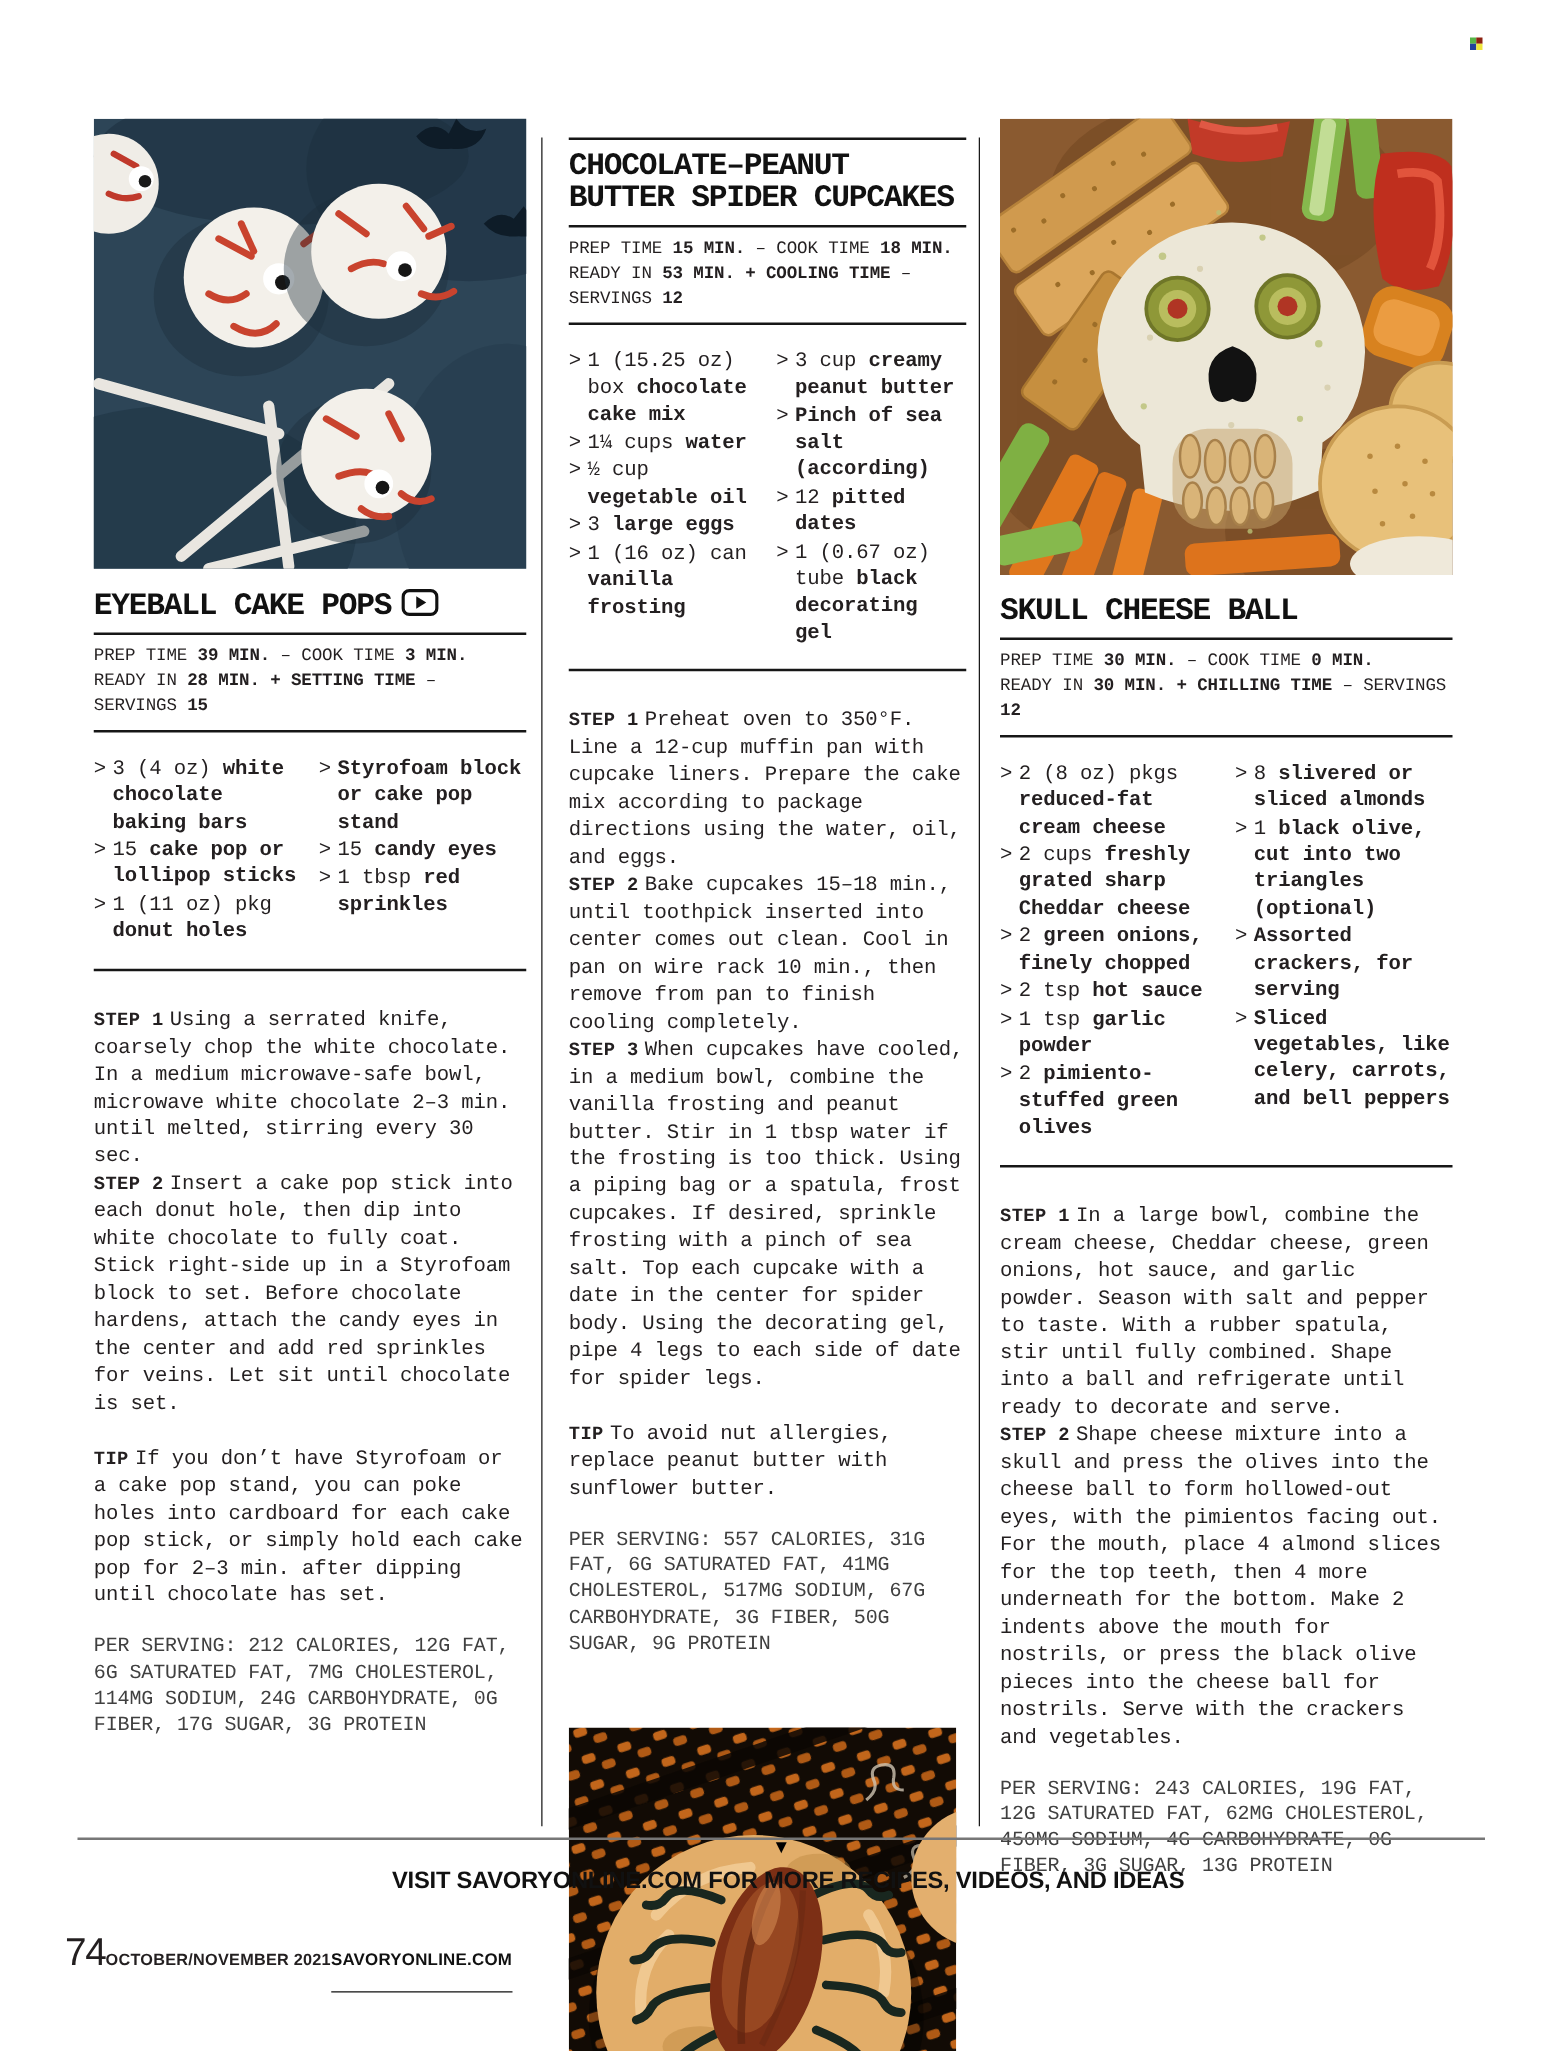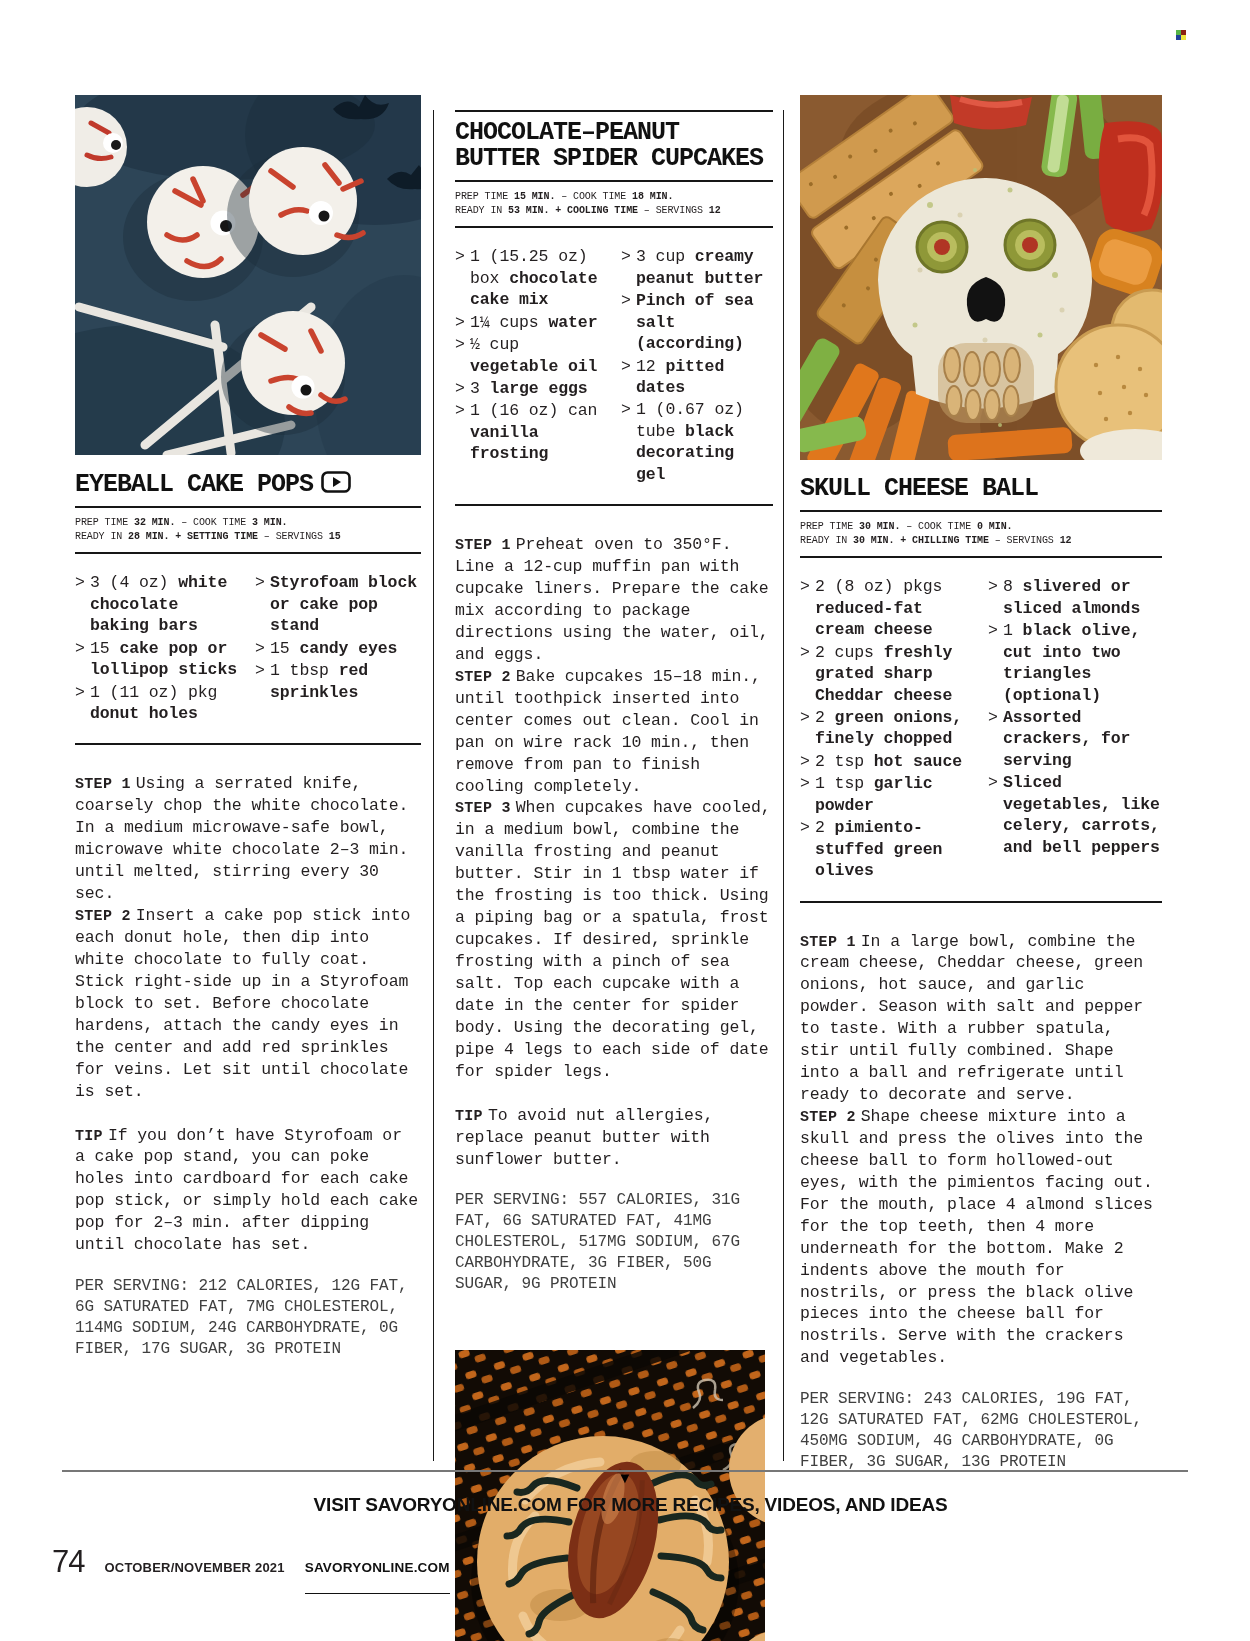--- a/index.html
+++ b/index.html
@@ -9,21 +9,21 @@
   .col-left{left:75px;width:346px;}
   .col-mid{left:455px;top:110px;width:318px;}
   .col-right{left:800px;width:362px;}
   .vline{position:absolute;top:110px;width:1px;height:1351px;background:#1a1a1a;}
   .vline1{left:433px;} .vline2{left:783px;}
   .photo{display:block;}
   h2{margin:16px 0 6px;font-size:25px;line-height:1.04;letter-spacing:-1px;font-weight:700;
      white-space:nowrap;color:#111;}
   .title-line{display:block;}
   .rule{border:0;border-top:2px solid #161616;margin:8px 0;}
-  .meta{font-size:10px;line-height:1.42;letter-spacing:-0.1px;margin:2px 0;}
+  .meta{font-size:14px;line-height:1.42;letter-spacing:-0.1px;margin:2px 0;}
   .meta-line{margin:0;}
   .b{font-weight:700;}
   ul.ings{list-style:none;margin:10px 0 10px;padding:0;font-size:16.5px;line-height:1.3;
           letter-spacing:-0.1px;}
   .ing-cols{display:flex;gap:14px;}
   .ing-col{flex:1;min-width:0;}
   .ing{position:relative;padding-left:15px;margin:0 0 1px;}
   .mk{position:absolute;left:0;top:0;font-weight:400;}
   .copy{font-size:16.5px;line-height:1.33;letter-spacing:-0.1px;margin-top:28px;}
   .step{margin:0;}
@@ -33,21 +33,21 @@
              text-transform:uppercase;}
   .mid-photo{margin-top:56px;}
   .play{display:inline-block;vertical-align:-2px;margin-left:8px;}
   .corner-mark{position:absolute;left:1176px;top:30px;width:10px;height:10px;
                display:grid;grid-template-columns:5px 5px;grid-template-rows:5px 5px;}
   .sq1{background:#56b447;} .sq2{background:#8c2110;} .sq3{background:#21409a;} .sq4{background:#efe63b;}
   .footer-rule{position:absolute;left:62px;right:62px;top:1470px;border:0;border-top:2px solid #777;margin:0;}
   .down-tri{position:absolute;left:0;right:0;top:1470px;text-align:center;font-size:15px;color:#000;line-height:1;}
   .banner{position:absolute;left:0;right:0;top:1494px;text-align:center;font-size:19px;font-weight:700;
           letter-spacing:-0.2px;color:#111;padding-left:11px;}
-  .pageinfo{position:absolute;left:52px;top:1544px;display:flex;align-items:baseline;gap:20px;}
+  .pageinfo{position:absolute;left:52px;top:1544px;display:flex;align-items:baseline;gap:0;}
   .pagenum{font-size:31px;font-weight:400;letter-spacing:-1px;}
   .issue{font-size:13px;font-weight:700;letter-spacing:0.2px;}
   .site{font-size:13.5px;font-weight:700;letter-spacing:0.2px;border-bottom:1.5px solid #111;
         padding-bottom:18px;text-decoration:none;color:#111;}
 </style>
 </head>
 <body>
 
 <div class="page">
 
@@ -124,21 +124,21 @@
       </g>
     </svg>
 
     <h2><span>EYEBALL CAKE POPS</span><svg class="play" width="30" height="22" viewBox="0 0 30 22">
         <rect x="1.5" y="1.5" width="27" height="19" rx="5" fill="none" stroke="#111" stroke-width="2.6"></rect>
         <polygon points="12,6 20,11 12,16" fill="#111"></polygon>
         </svg></h2>
 
     <hr class="rule">
     <div class="meta">
-      <p class="meta-line"><span>PREP TIME </span><span class="b">32 MIN.</span><span> – COOK TIME </span><span class="b">3 MIN.</span></p>
+      <p class="meta-line"><span>PREP TIME </span><span class="b">39 MIN.</span><span> – COOK TIME </span><span class="b">3 MIN.</span></p>
       <p class="meta-line"><span>READY IN </span><span class="b">28 MIN. + SETTING TIME</span><span> – SERVINGS </span><span class="b">15</span></p>
     </div>
     <hr class="rule">
 
     <div class="ing-cols">
       <ul class="ings ing-col">
         <li class="ing"><span class="mk">&gt;</span><span>3 (4 oz) </span><span class="b">white chocolate baking bars</span></li>
         <li class="ing"><span class="mk">&gt;</span><span>15 </span><span class="b">cake pop or lollipop sticks</span></li>
         <li class="ing"><span class="mk">&gt;</span><span>1 (11 oz) pkg </span><span class="b">donut holes</span></li>
       </ul>

